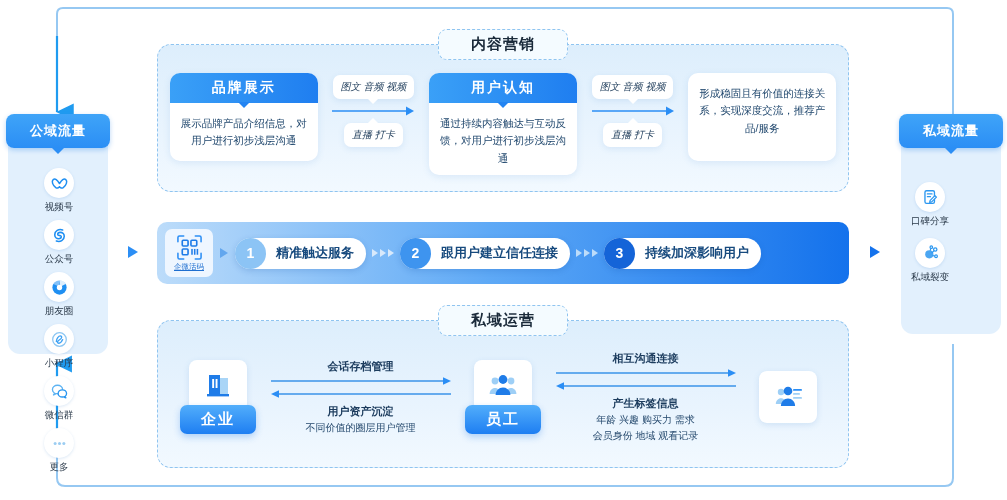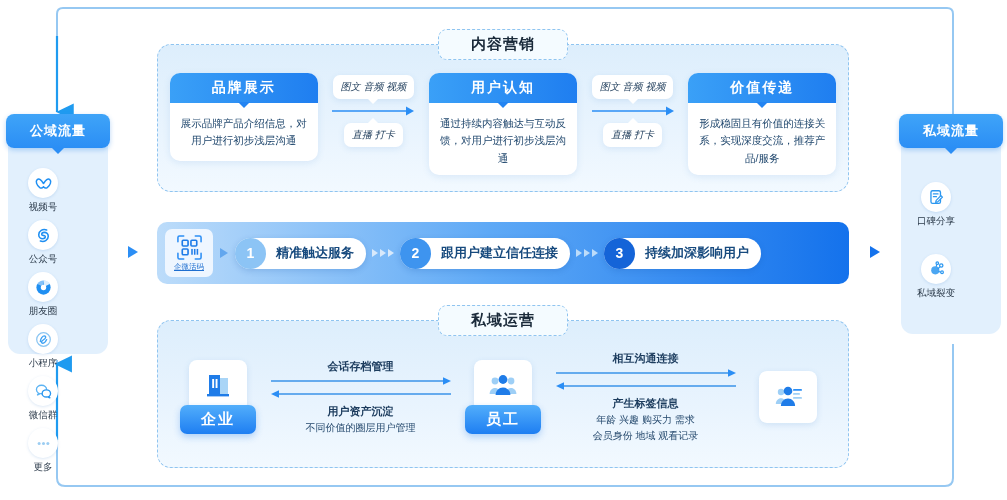--- a/index.html
+++ b/index.html
@@ -35,36 +35,36 @@
     box-shadow: 0 2px 5px rgba(40,130,230,.32);
   }
   .panel-title::after {
     content: ""; position: absolute; bottom: -6px; left: 50%;
     transform: translateX(-50%);
     border-left: 7px solid transparent; border-right: 7px solid transparent;
     border-top: 7px solid #2b8ef5;
   }
 
   .icon-grid {
-    position: absolute; left: 8px; right: 0; top: 34px;
-    display: flex; flex-wrap: wrap; 
+    position: absolute; left: 2px; right: 0; top: 34px;
+    display: flex; flex-wrap: wrap; justify-content: center;
     gap: 6px 4px; padding: 4px 4px;
   }
   .icon-cell {
     width: 46px; display: flex; flex-direction: column; align-items: center; gap: 3px;
   }
   .icon-circle {
     width: 30px; height: 30px; border-radius: 50%;
     background: #fff;
     display: flex; align-items: center; justify-content: center;
     box-shadow: 0 1px 3px rgba(60,130,200,.18);
   }
   .icon-label { font-size: 9.5px; color: #2b3a4a; white-space: nowrap; }
 
-  .icon-grid.single { flex-direction: column; gap: 26px; top: 48px; }
+  .icon-grid.single { flex-direction: column; gap: 10px; top: 48px; }
 
   
   .section {
     position: absolute;
     border: 1.4px dashed #8fc4f0;
     border-radius: 14px;
     background: linear-gradient(180deg,#ddeefc 0%,#e9f4fe 60%,#f2f9ff 100%);
   }
   .section.content  { left: 157px; top: 44px;  width: 692px; height: 148px; }
   .section.private  { left: 157px; top: 320px; width: 692px; height: 148px; }
@@ -366,21 +366,20 @@
       <div class="cm-mid">
         <div class="tag-box top">图文 音频 视频</div>
         <svg class="mid-arrow" viewBox="0 0 86 16">
           <path d="M2,8 L76,8" stroke="#2b8ef5" stroke-width="1.6"></path>
           <path d="M76,3.5 L84,8 L76,12.5 Z" fill="#2b8ef5"></path>
         </svg>
         <div class="tag-box bot">直播 打卡</div>
       </div>
 
       <div class="cm-card">
-        <div class="cm-head">价值传递</div>
         <div class="cm-body">形成稳固且有价值的连接关系，实现深度交流，推荐产品/服务</div>
       </div>
     </div>
   </div>
 
   <div class="tri-arrow" style="position:absolute;left:128px;top:246px;margin:0;
        border-top:6px solid transparent;border-bottom:6px solid transparent;border-left:10px solid #2b8ef5;"></div>
   <div class="tri-arrow" style="position:absolute;left:870px;top:246px;margin:0;
        border-top:6px solid transparent;border-bottom:6px solid transparent;border-left:10px solid #1472ec;"></div>
 

